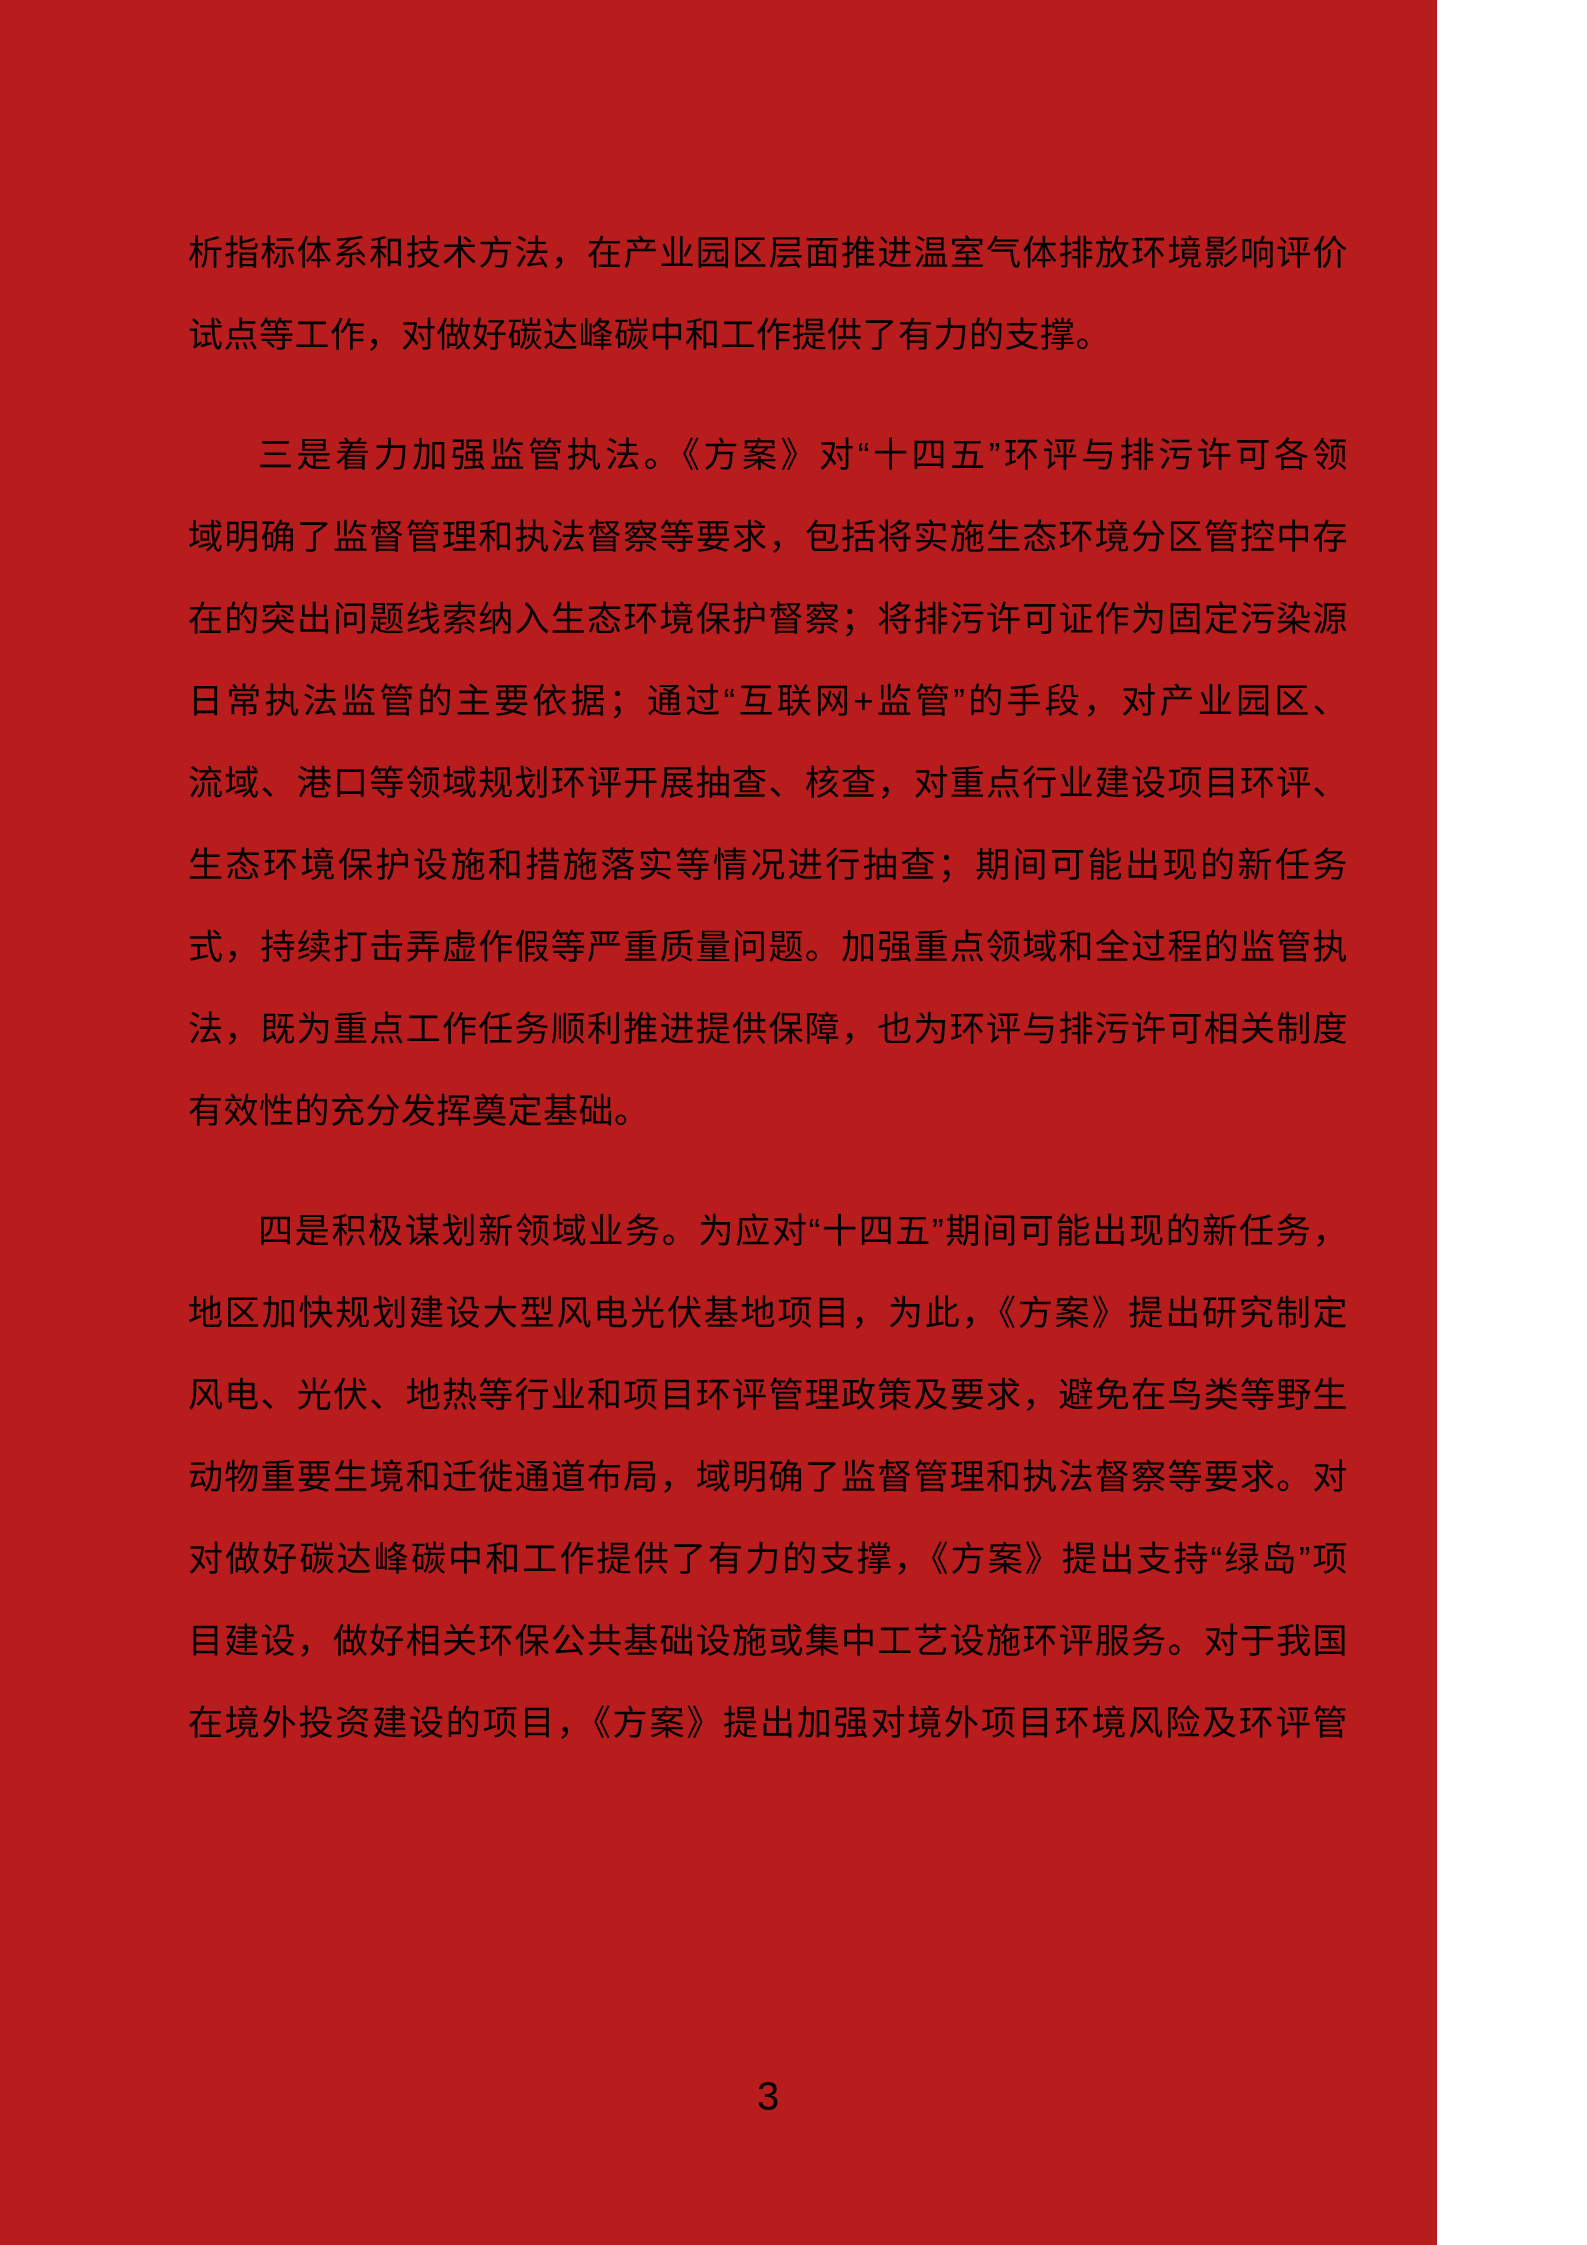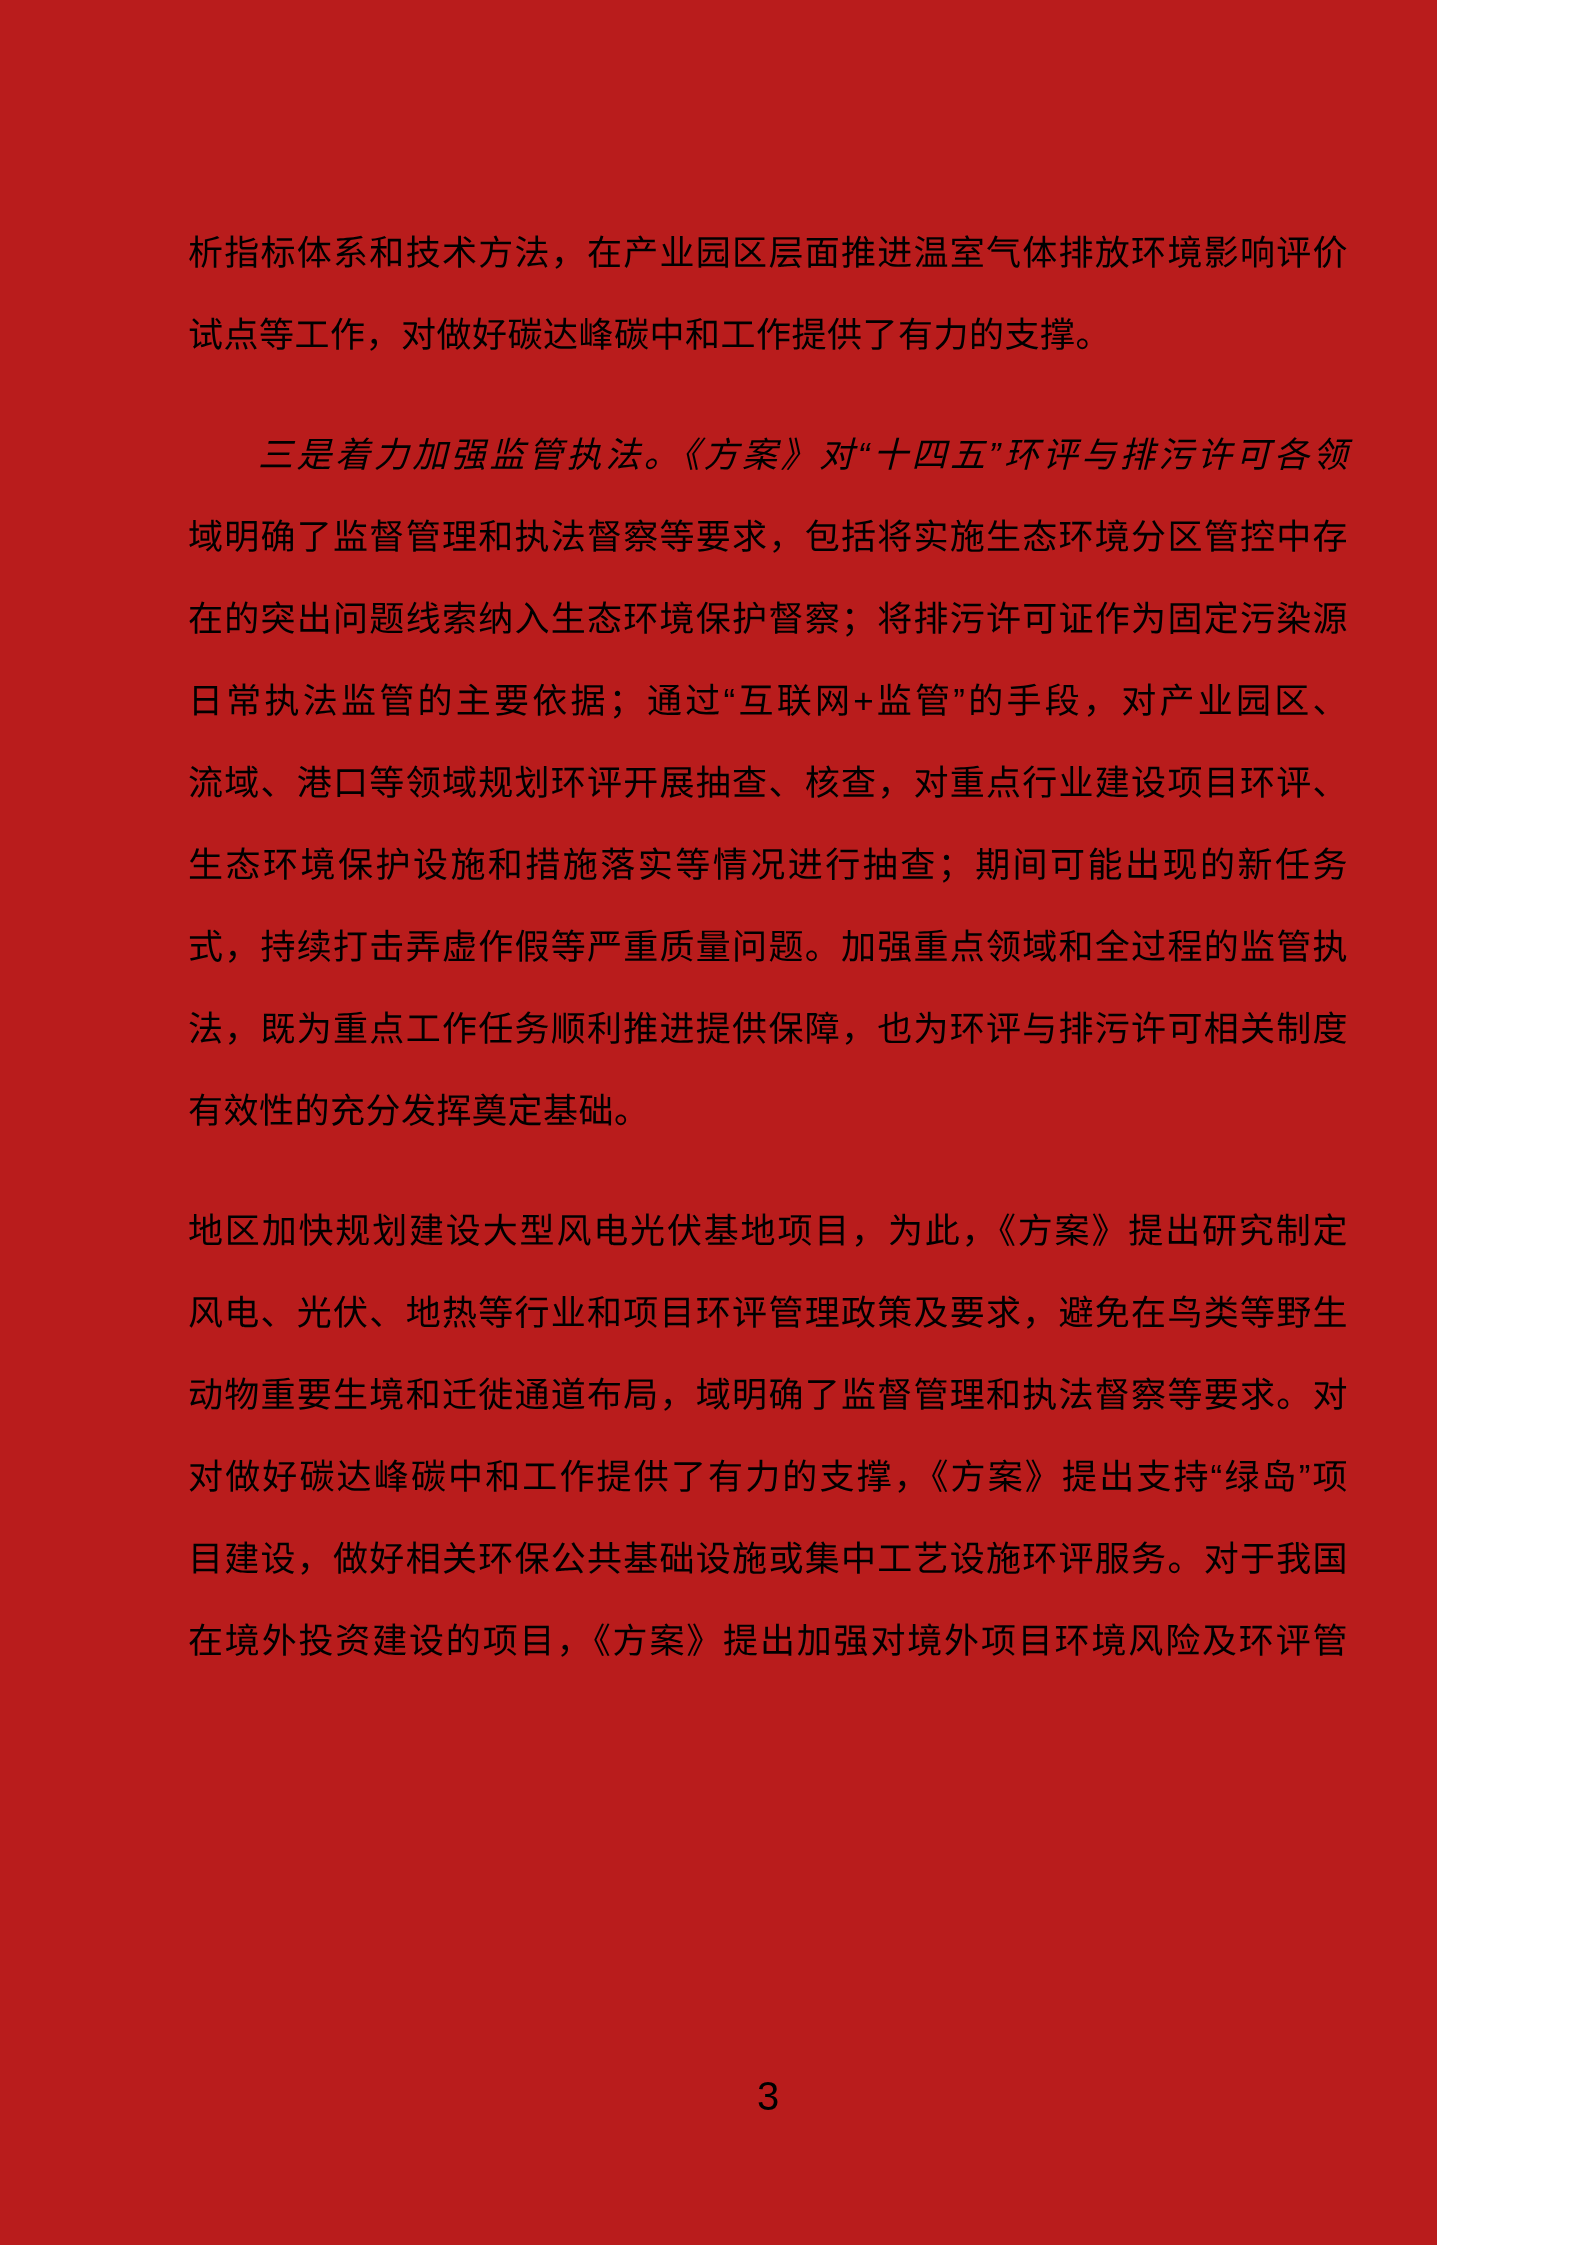--- a/index.html
+++ b/index.html
@@ -37,21 +37,20 @@
     white-space: normal;
     overflow: visible;
   }
   .line.justify {
     text-align: justify;
     text-align-last: justify;
     text-justify: inter-character;
   }
   .line.indent {
     text-indent: 2em;
-    font-style: italic;
   }
   .page-number {
     position: absolute;
     left: 188px;
     top: 2072px;
     width: 1160px;
     text-align: center;
     font-size: 40px;
     line-height: 48px;
     color: #000000;
@@ -75,20 +74,21 @@
       <div class="line justify">在的突出问题线索纳入生态环境保护督察；将排污许可证作为固定污染源</div>
       <div class="line justify">日常执法监管的主要依据；通过“互联网+监管”的手段，对产业园区、</div>
       <div class="line justify">流域、港口等领域规划环评开展抽查、核查，对重点行业建设项目环评、</div>
       <div class="line justify">生态环境保护设施和措施落实等情况进行抽查；期间可能出现的新任务</div>
       <div class="line justify">式，持续打击弄虚作假等严重质量问题。加强重点领域和全过程的监管执</div>
       <div class="line justify">法，既为重点工作任务顺利推进提供保障，也为环评与排污许可相关制度</div>
       <div class="line">有效性的充分发挥奠定基础。</div>
     </div>
 
     <div class="paragraph">
+      <div class="line justify indent">四是积极谋划新领域业务。为应对“十四五”期间可能出现的新任务，</div>
       <div class="line justify">地区加快规划建设大型风电光伏基地项目，为此，《方案》提出研究制定</div>
       <div class="line justify">风电、光伏、地热等行业和项目环评管理政策及要求，避免在鸟类等野生</div>
       <div class="line justify">动物重要生境和迁徙通道布局，域明确了监督管理和执法督察等要求。对</div>
       <div class="line justify">对做好碳达峰碳中和工作提供了有力的支撑，《方案》提出支持“绿岛”项</div>
       <div class="line justify">目建设，做好相关环保公共基础设施或集中工艺设施环评服务。对于我国</div>
       <div class="line justify">在境外投资建设的项目，《方案》提出加强对境外项目环境风险及环评管</div>
     </div>
 
   </div>
 

